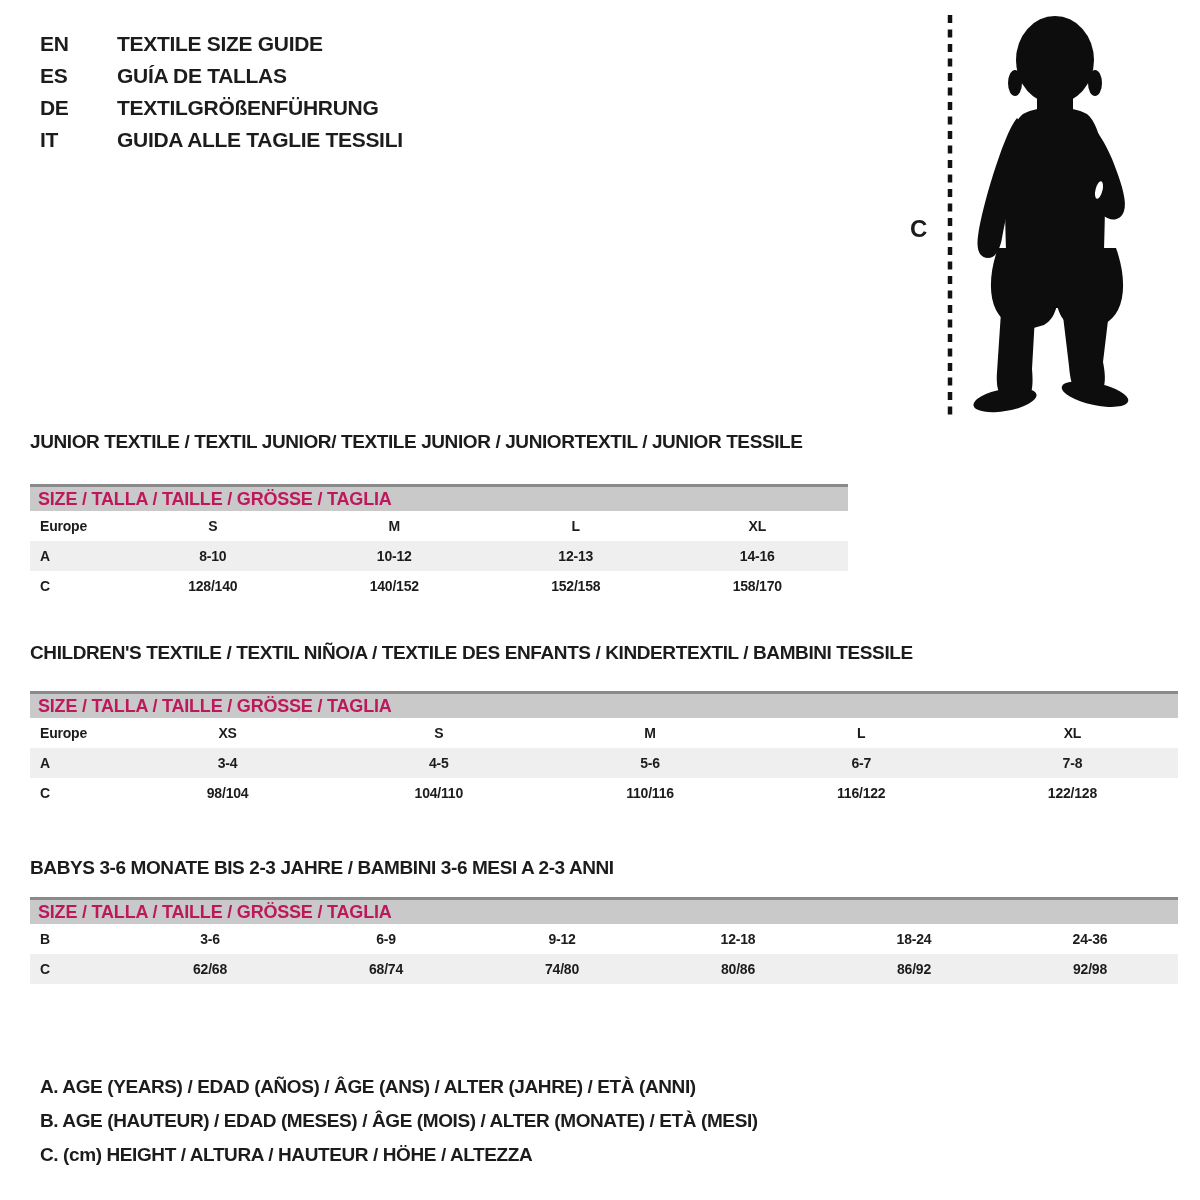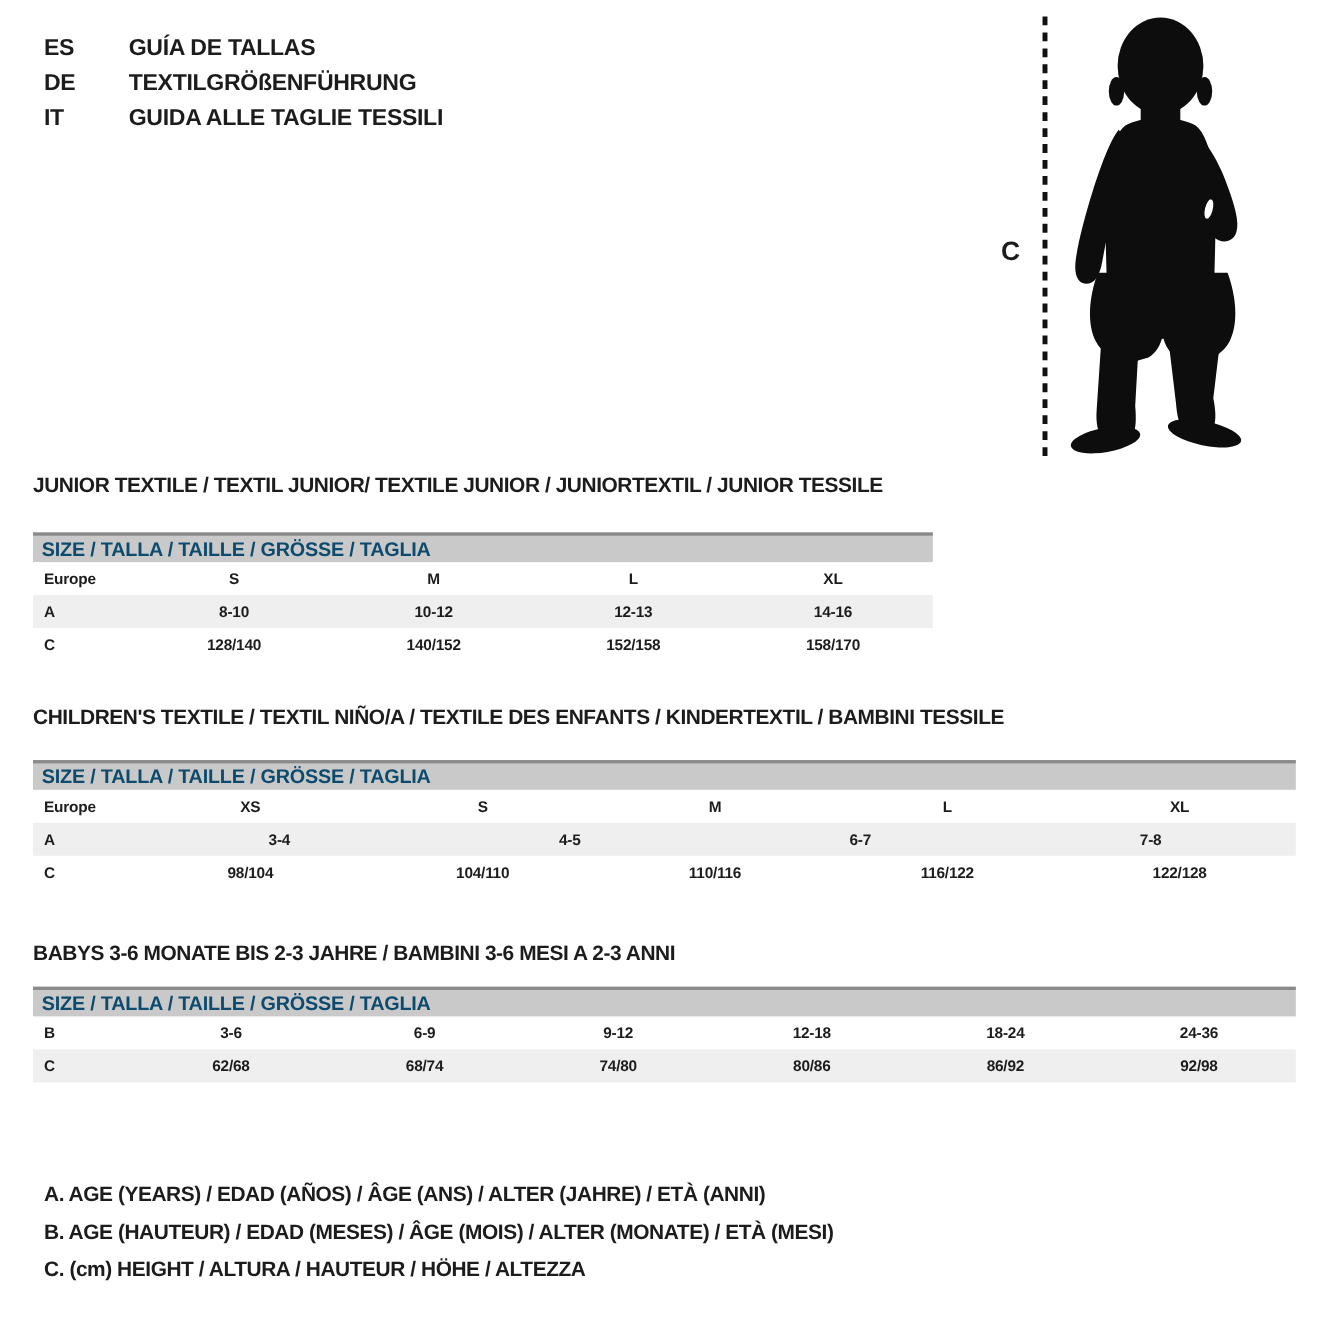--- a/index.html
+++ b/index.html
@@ -23,34 +23,38 @@
   #sec-children{top:642px;width:1148px;}
   #sec-babies{top:851px;width:1148px;}
   .sec-title{font-size:19px;line-height:22px;letter-spacing:-0.4px;margin:0;}
   #sec-babies .sec-title{line-height:33px;}
   #sec-junior .tbl{margin-top:31px;}
   #sec-children .tbl{margin-top:27px;}
   #sec-babies .tbl{margin-top:13px;}
   .tbl-head{
     background:var(--bar,#c9c9c9);border-top:3px solid var(--baredge,#8a8a8a);
     height:24px;line-height:24px;padding-left:8px;
-    font-size:18px;color:#0c4a6e;letter-spacing:-0.2px;
+    font-size:18px;color:#be185d;letter-spacing:-0.2px;
   }
   .row{display:flex;height:30px;line-height:30px;font-size:14px;letter-spacing:-0.2px;}
   .row.shaded{background:var(--shade,#efefef);}
   .row-label{width:92px;flex:0 0 92px;padding-left:10px;box-sizing:border-box;}
   .cell{flex:1;text-align:center;}
   
   .legend{position:absolute;left:40px;top:1070px;}
   .legend-line{font-size:19px;line-height:34px;letter-spacing:-0.4px;}
 </style>
 </head>
 <body style="--txt: #1c1c1c; --bar: #c9c9c9; --baredge: #8a8a8a; --shade: #efefef;">
 
 <div class="lang-block">
+    <div class="lang-row">
+      <span class="lang-code">EN</span>
+      <span class="lang-label">TEXTILE SIZE GUIDE</span>
+    </div>
     <div class="lang-row">
       <span class="lang-code">ES</span>
       <span class="lang-label">GUÍA DE TALLAS</span>
     </div>
     <div class="lang-row">
       <span class="lang-code">DE</span>
       <span class="lang-label">TEXTILGRÖßENFÜHRUNG</span>
     </div>
     <div class="lang-row">
       <span class="lang-code">IT</span>
@@ -134,20 +138,21 @@
           <span class="cell">XS</span>
           <span class="cell">S</span>
           <span class="cell">M</span>
           <span class="cell">L</span>
           <span class="cell">XL</span>
         </div>
         <div class="row shaded">
           <span class="row-label">A</span>
           <span class="cell">3-4</span>
           <span class="cell">4-5</span>
+          <span class="cell">5-6</span>
           <span class="cell">6-7</span>
           <span class="cell">7-8</span>
         </div>
         <div class="row">
           <span class="row-label">C</span>
           <span class="cell">98/104</span>
           <span class="cell">104/110</span>
           <span class="cell">110/116</span>
           <span class="cell">116/122</span>
           <span class="cell">122/128</span>

